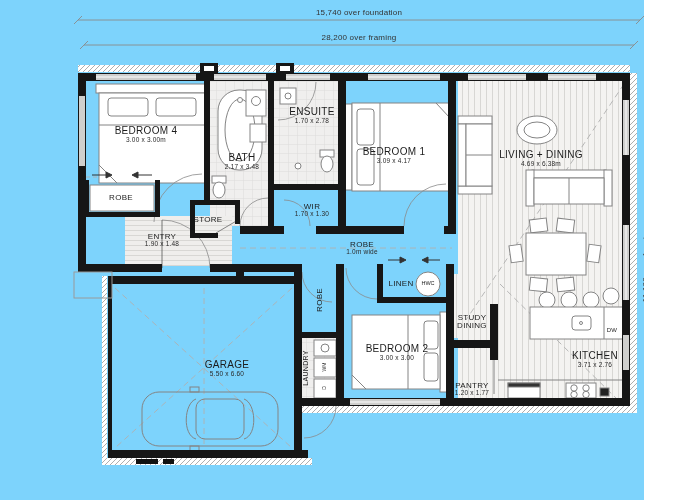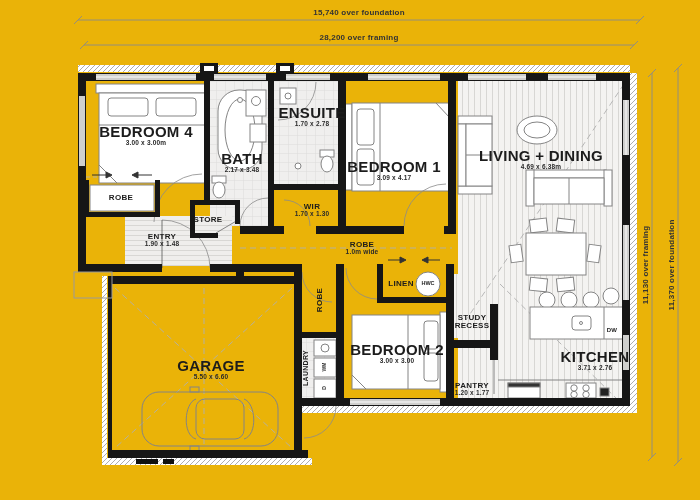--- a/index.html
+++ b/index.html
@@ -1,21 +1,21 @@
 <!DOCTYPE html>
 <html><head>
 <meta charset="utf-8">
 <style>
   html,body{margin:0;padding:0;background:#ffffff;}
-  #plan{position:relative;width:700px;height:500px;background:#eab308;overflow:hidden;
-        font-family:"Liberation Sans",sans-serif;color:#1c1c1c;font-weight:bold;}
+  #plan{position:relative;width:644px;height:500px;background:#7dd3fc;overflow:hidden;
+        font-family:"Liberation Sans",sans-serif;color:#1c1c1c;}
   #plan svg{position:absolute;left:0;top:0;}
   .lbl{position:absolute;transform:translate(-50%,-50%);white-space:nowrap;text-align:center;
        line-height:1.05;letter-spacing:.3px;color:#1c1c1c;}
-  .nm{font-size:15px;}
+  .nm{font-size:10px;}
   .sm .nm{font-size:8px;}
   .xs .nm{font-size:7px;}
   .sz{font-size:6.5px;letter-spacing:.2px;color:#2a2a2a;}
   .rot{transform:translate(-50%,-50%) rotate(-90deg);}
   .dim{font-size:8px;color:#333;letter-spacing:.2px;}
   .tiny{font-size:5.5px;letter-spacing:0;}
   .app{font-size:5px;letter-spacing:0;color:#333;}
 </style>
 </head>
 <body>
@@ -327,21 +327,21 @@
   <div class="nm">BATH</div>
   <div class="sz">2.17 x 3.48</div>
 </div>
 <div class="lbl sm" style="left:208px;top:220px">
   <div class="nm">STORE</div>
 </div>
 <div class="lbl" style="left:312px;top:116px">
   <div class="nm">ENSUITE</div>
   <div class="sz">1.70 x 2.78</div>
 </div>
-<div class="lbl" style="left:394px;top:170px">
+<div class="lbl" style="left:394px;top:156px">
   <div class="nm">BEDROOM 1</div>
   <div class="sz">3.09 x 4.17</div>
 </div>
 <div class="lbl sm" style="left:312px;top:211px">
   <div class="nm">WIR</div>
   <div class="sz">1.70 x 1.30</div>
 </div>
 <div class="lbl sm" style="left:162px;top:241px">
   <div class="nm">ENTRY</div>
   <div class="sz">1.90 x 1.48</div>
@@ -356,38 +356,38 @@
 </div>
 <div class="lbl sm" style="left:401px;top:284px">
   <div class="nm">LINEN</div>
 </div>
 <div class="lbl tiny" style="left:428px;top:284px">HWC</div>
 <div class="lbl sm rot" style="left:320px;top:300px">
   <div class="nm">ROBE</div>
 </div>
 <div class="lbl sm" style="left:472px;top:322px">
   <div class="nm">STUDY</div>
-  <div class="nm">RECESS</div>
+  <div class="nm">DINING</div>
 </div>
 <div class="lbl" style="left:397px;top:353px">
   <div class="nm">BEDROOM 2</div>
   <div class="sz">3.00 x 3.00</div>
 </div>
 <div class="lbl sm" style="left:472px;top:390px">
   <div class="nm">PANTRY</div>
   <div class="sz">1.20 x 1.77</div>
 </div>
 <div class="lbl" style="left:595px;top:360px">
   <div class="nm">KITCHEN</div>
   <div class="sz">3.71 x 2.76</div>
 </div>
 <div class="lbl" style="left:612px;top:330px;font-size:6px">DW</div>
 <div class="lbl xs rot" style="left:306px;top:368px">
   <div class="nm">LAUNDRY</div>
 </div>
 <div class="lbl app rot" style="left:325px;top:367px">WM</div>
 <div class="lbl app rot" style="left:325px;top:388px">D</div>
-<div class="lbl" style="left:211px;top:369px">
+<div class="lbl" style="left:227px;top:369px">
   <div class="nm">GARAGE</div>
   <div class="sz">5.50 x 6.60</div>
 </div>
 
 </div>
 
 </body></html>

